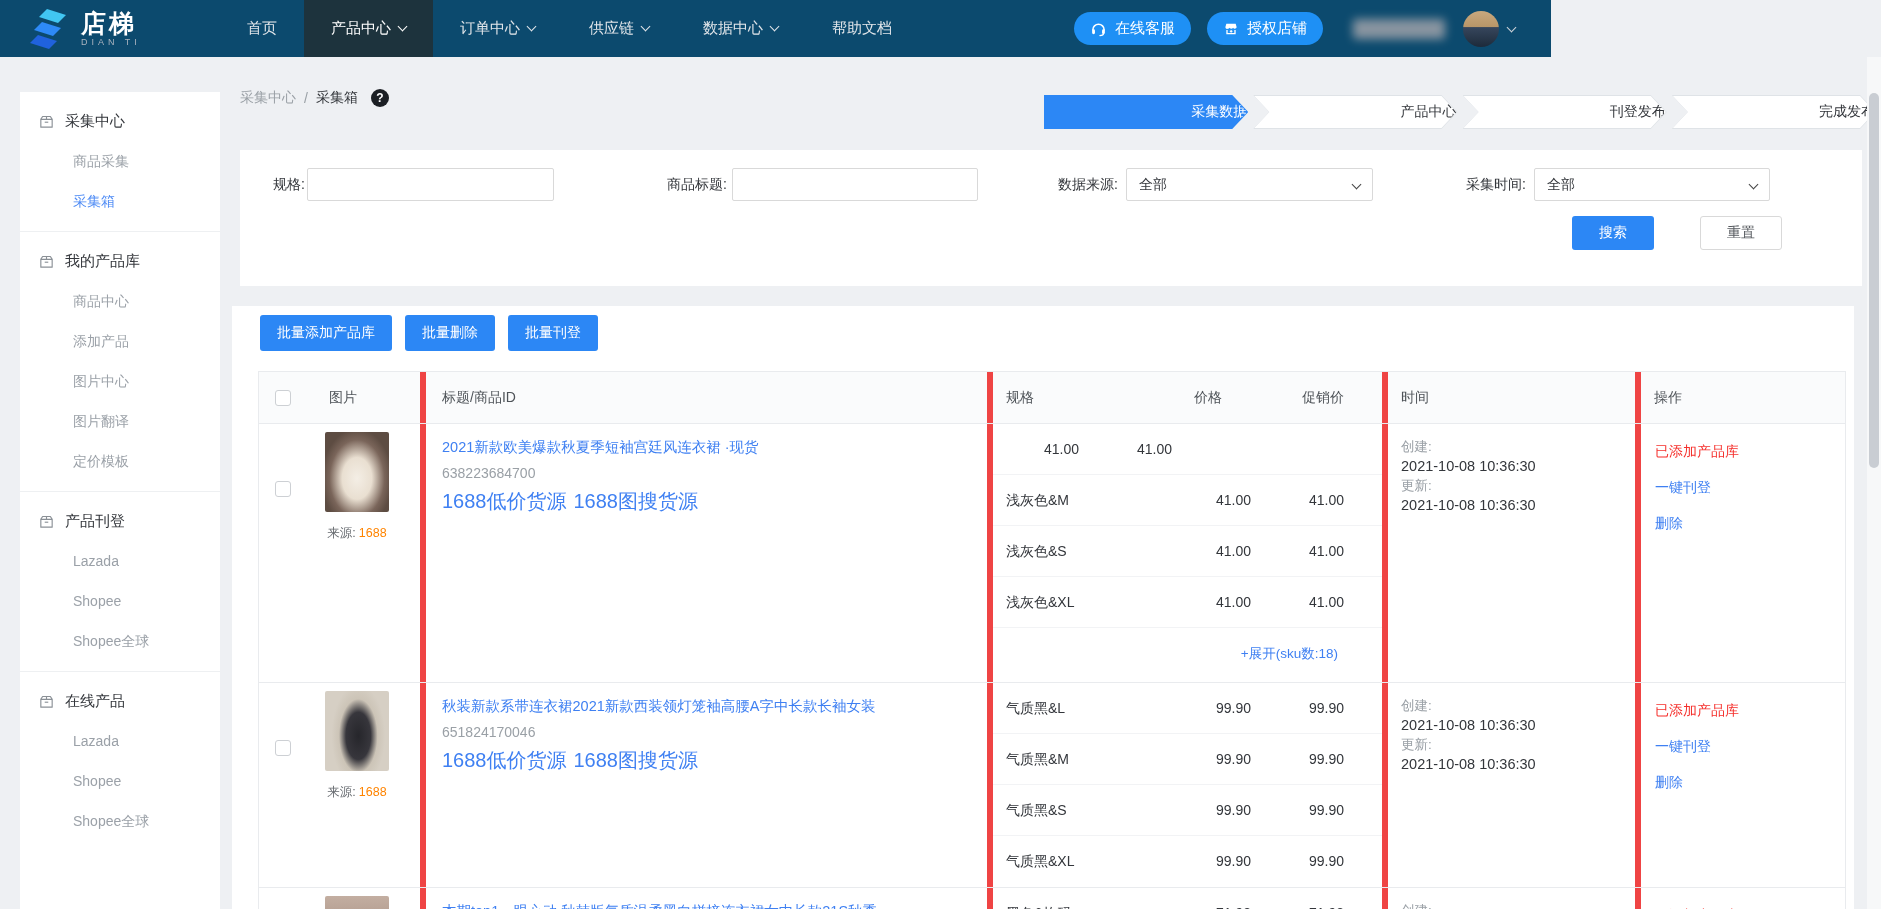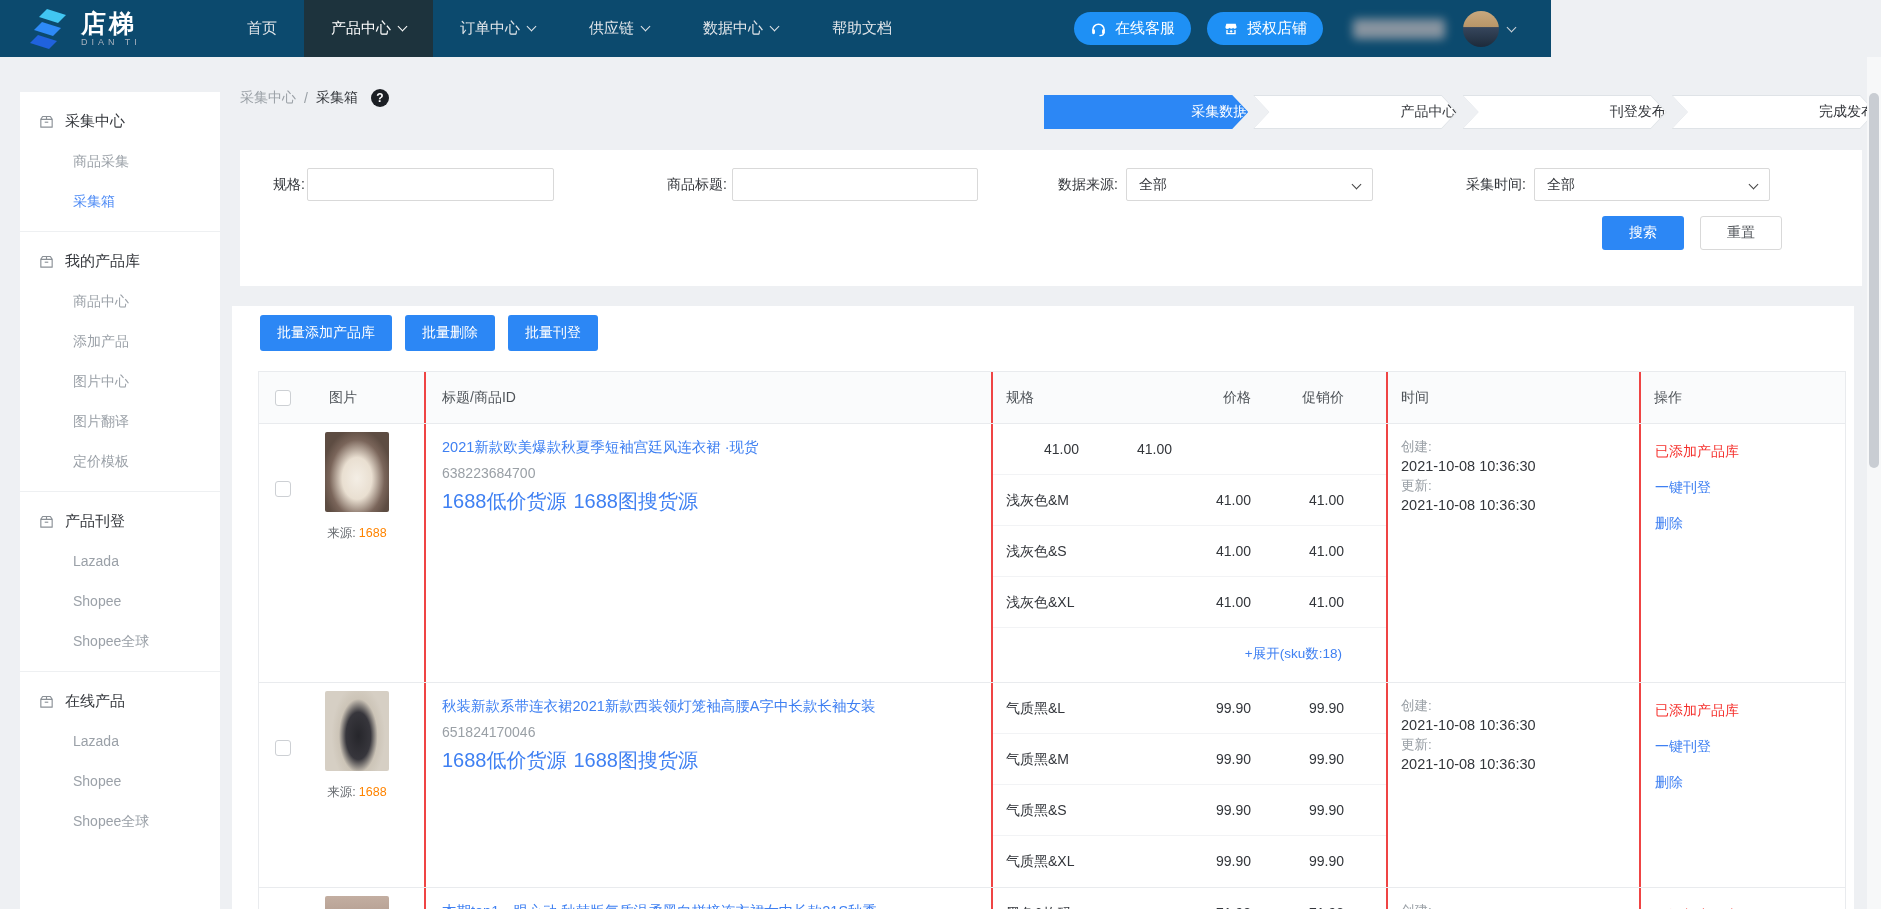--- a/index.html
+++ b/index.html
@@ -75,26 +75,26 @@
 
   
   .table-card { position:absolute; left:232px; top:306px; width:1622px; height:706px; background:#fff; overflow:hidden; }
   .toolbar { padding:9px 0 0 28px; }
   .batch-btn { height:36px; padding:0 17px; background:#2c87f5; color:#fff; font-size:14px; border:none;
     border-radius:3px; margin-right:13px; cursor:pointer; font-family:inherit; }
   .table { margin:20px 8px 0 26px; width:1588px; border:1px solid #e9ebee; border-bottom:none; }
   .grid { display:grid; grid-template-columns:48px 119px 567px 395px 253px 204px; }
   .thead { height:52px; background:#fafbfc; border-bottom:1px solid #e9ebee; color:#4e5358; font-size:14px; }
   .th { line-height:51px; }
-  .bR { border-right:2px solid #ef4444; }
+  .bR { border-right:6px solid #ef4444; }
   .th.c3 { padding-left:16px; }
   .th.c5, .th.c6 { padding-left:13px; }
   .hgroup { display:flex; }
   .h-spec { width:172px; padding-left:13px; }
-  .h-price { width:86px; text-align:right; }
+  .h-price { width:86px; text-align:center; }
   .h-promo { width:93px; text-align:right; }
   .checkbox { display:block; width:16px; height:16px; border:1px solid #cdd0d4; border-radius:3px;
     background:#fff; cursor:pointer; }
   .thead .checkbox { margin:18px auto 0; }
   .trow { border-bottom:1px solid #e9ebee; }
   .trow .checkbox { margin:57px auto 0; }
   .prod-img { width:64px; height:80px; margin:8px 0 0 18px; border-radius:2px; }
   .img-0 { background:radial-gradient(ellipse 55% 62% at 50% 58%, #f4eee5 0%, #e9dfd1 42%, #7a655a 78%, #5d4c42 100%); }
   .img-1 { background:radial-gradient(ellipse 42% 64% at 52% 56%, #26262b 0%, #37363c 46%, #ccc4b7 72%, #d6cfc4 100%); }
   .img-2 { background:linear-gradient(180deg,#c3aea1 0%,#8a7265 100%); }
@@ -290,21 +290,21 @@
   <div class="f-label" style="left:770px;width:108px">数据来源:</div>
   <div class="f-select" style="left:886px;width:247px">
     <span>全部</span>
     <span class="sel-chev"></span>
   </div>
   <div class="f-label" style="left:1170px;width:116px">采集时间:</div>
   <div class="f-select" style="left:1294px;width:236px">
     <span>全部</span>
     <span class="sel-chev"></span>
   </div>
-  <button class="btn btn-search" style="left:1362px">搜索</button>
+  <button class="btn btn-search" style="left:1332px">搜索</button>
   <button class="btn btn-reset" style="left:1460px">重置</button>
 </div>
 
 <div class="table-card">
   <div class="toolbar" id="toolbar"><button class="batch-btn">批量添加产品库</button><button class="batch-btn">批量删除</button><button class="batch-btn">批量刊登</button></div>
   <div class="table">
     <div class="grid thead">
       <div class="th">
           <span class="checkbox"></span>
         </div>

